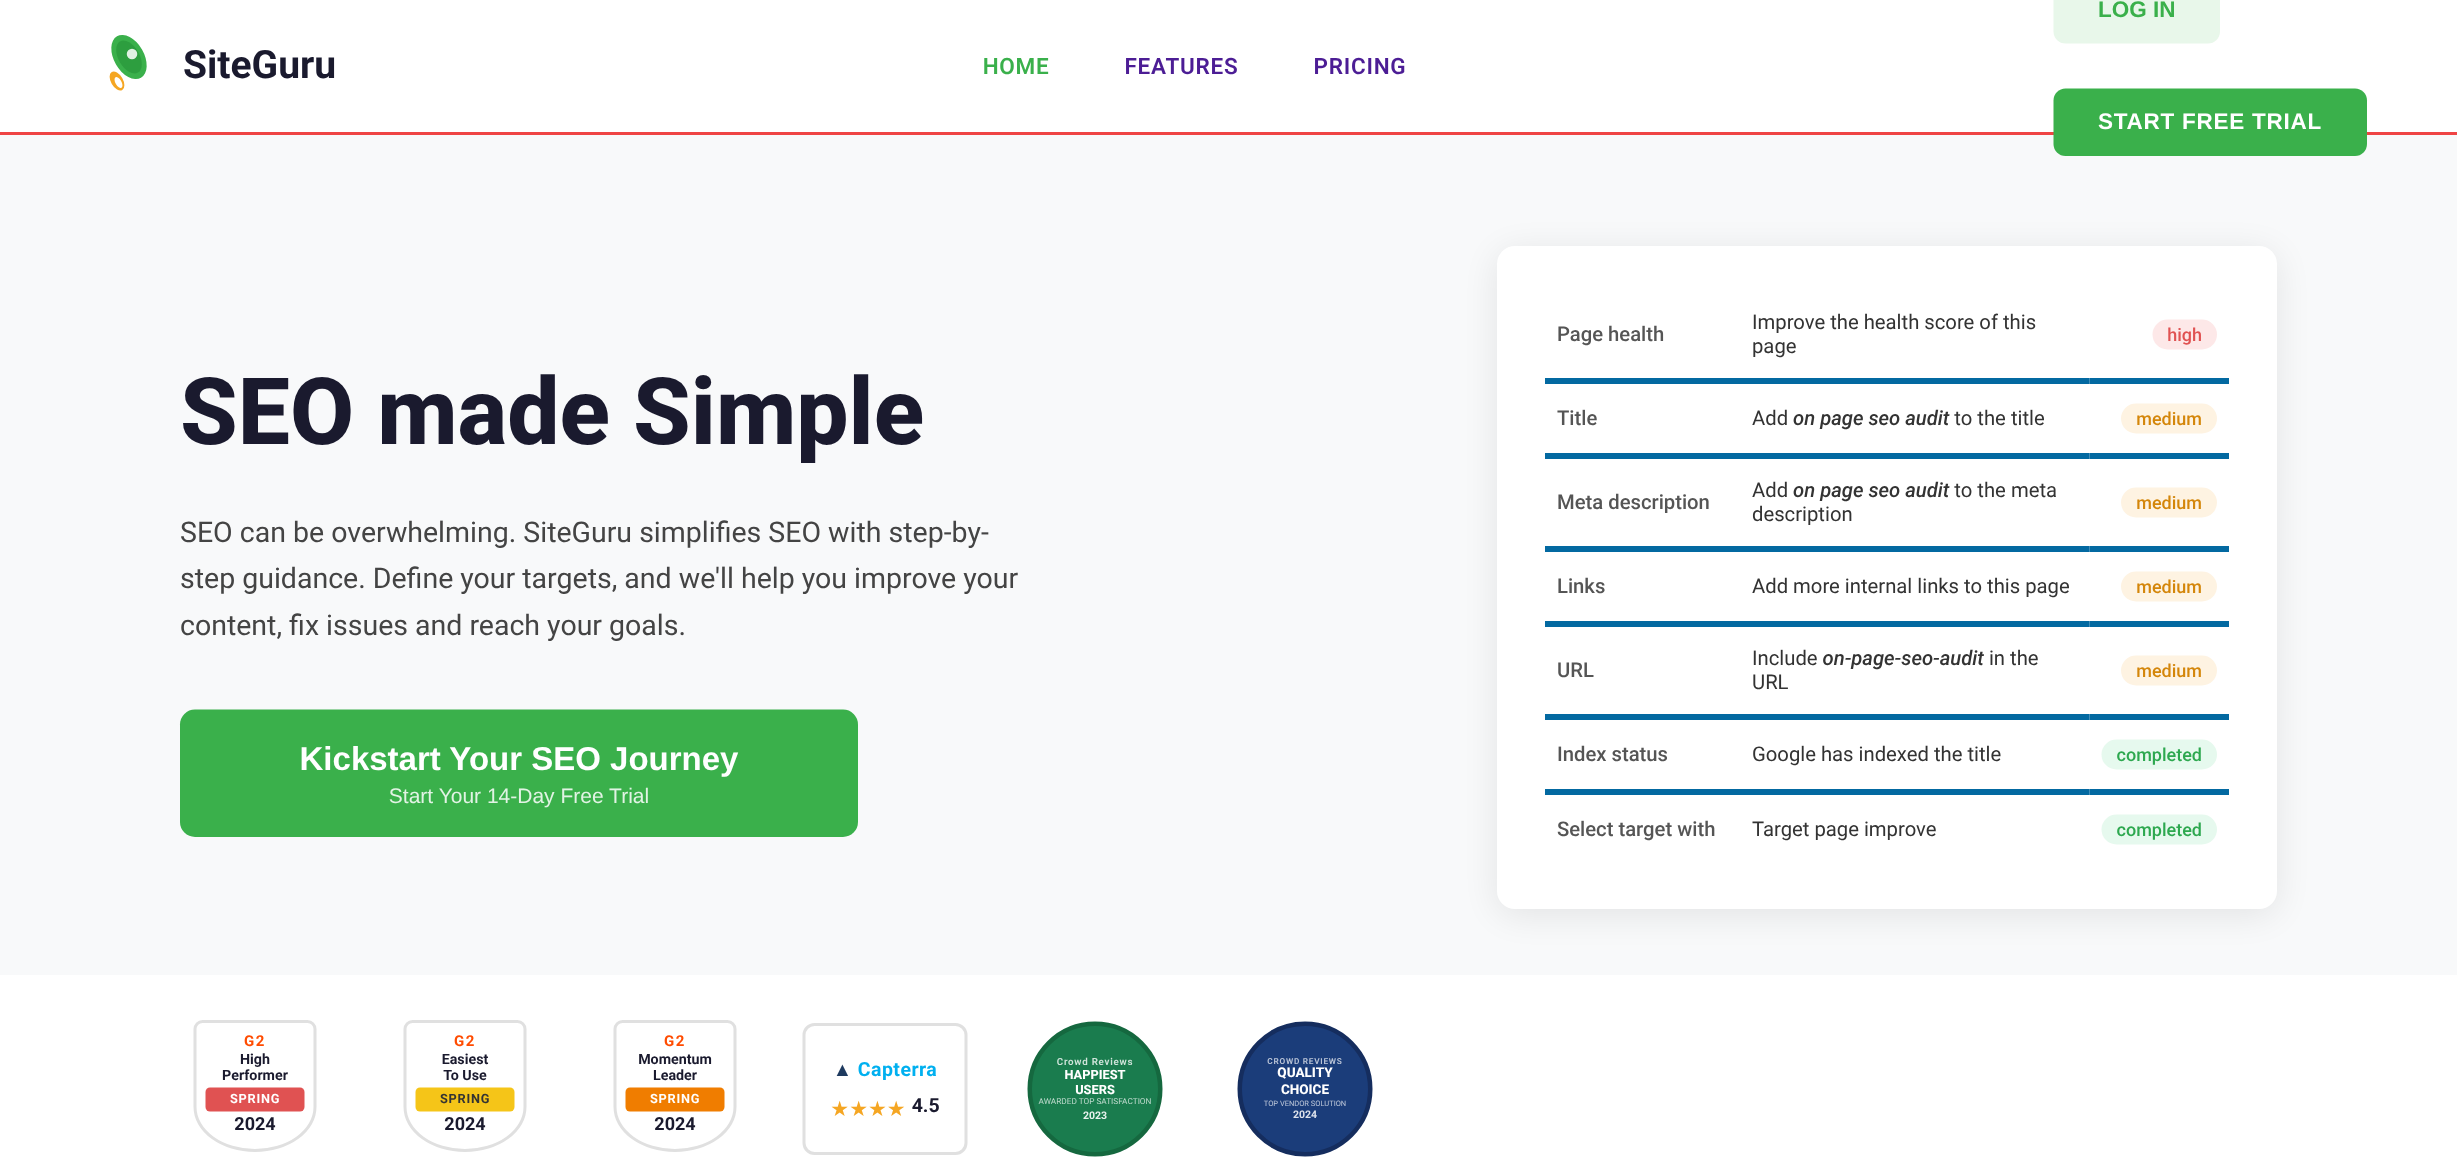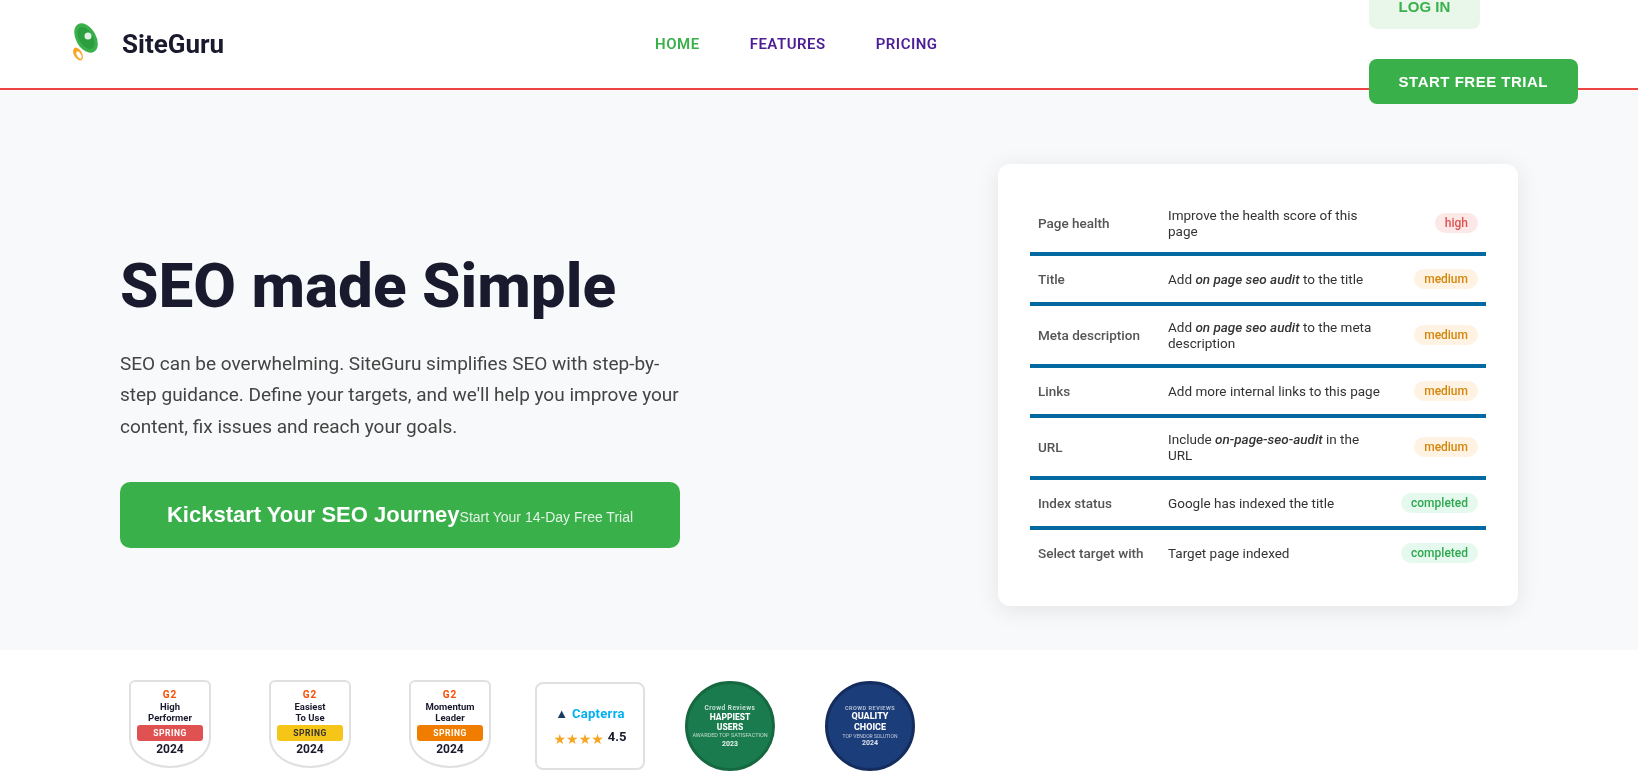--- a/index.html
+++ b/index.html
@@ -100,22 +100,23 @@
       max-width: 560px;
       margin-bottom: 40px;
     }
     .btn-cta {
       background: #3ab04b;
       color: #fff;
       border: none;
       padding: 0;
       border-radius: 10px;
       cursor: pointer;
-      width: 560px;
-      display: flex;
+      width: 452px;
+      display: flex;
+      flex-direction: column;
       align-items: center;
       justify-content: center;
       padding: 20px 40px;
     }
     .btn-cta-main {
       font-size: 22px;
       font-weight: 700;
       color: #fff;
     }
     .btn-cta-sub {
@@ -431,21 +432,21 @@
               <td class="col-desc">Include <em>on-page-seo-audit</em> in the URL</td>
               <td class="col-badge"><span class="badge badge-medium">medium</span></td>
             </tr>
             <tr>
               <td class="col-label">Index status</td>
               <td class="col-desc">Google has indexed the title</td>
               <td class="col-badge"><span class="badge badge-completed">completed</span></td>
             </tr>
             <tr>
               <td class="col-label">Select target with</td>
-              <td class="col-desc">Target page indexed</td>
+              <td class="col-desc">Target page improve</td>
               <td class="col-badge"><span class="badge badge-completed">completed</span></td>
             </tr>
           </tbody>
       </table>
     </div>
   </div>
 </section>
 
 <section class="badges-section">
 

